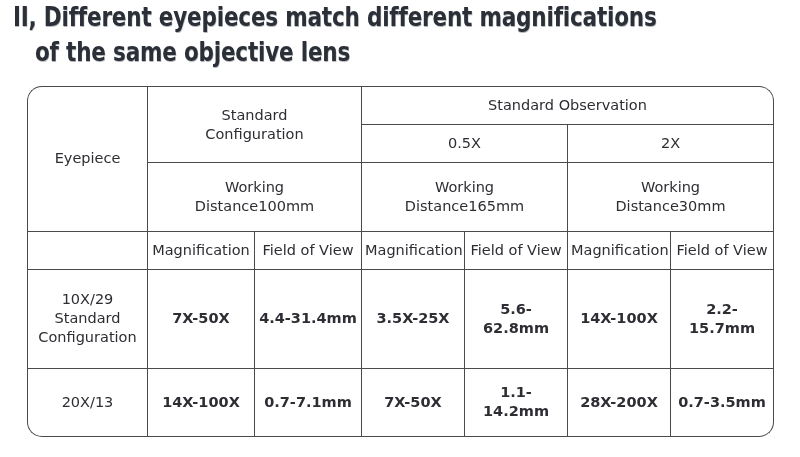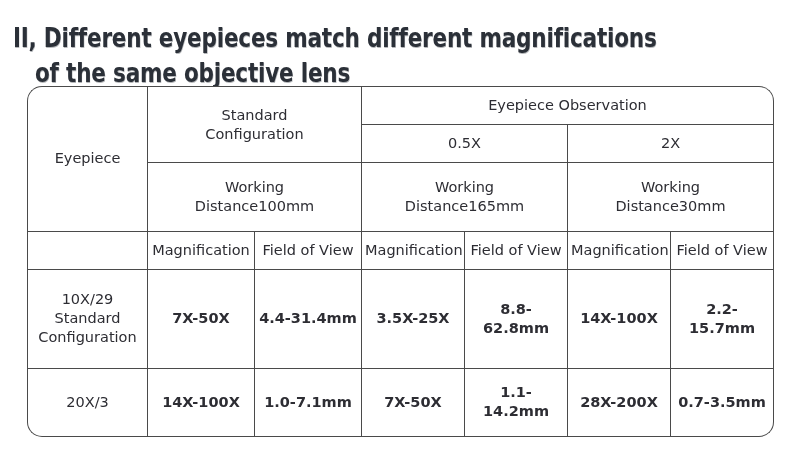--- a/index.html
+++ b/index.html
@@ -14,21 +14,21 @@
     overflow: hidden;
     position: relative;
   }
 
   
   .title-block {
     position: absolute;
     left: 0;
     top: 0;
     width: 800px;
-    padding-top: 21px;
+    padding-top: 0;
   }
   .title-line {
     color: #2b3038;
     font-family: "DejaVu Sans Condensed", "Liberation Sans Narrow", "Liberation Sans", sans-serif;
     font-weight: bold;
     font-size: 26px;
     line-height: 35px;
     letter-spacing: -0.2px;
     white-space: nowrap;
     transform: scaleX(0.92);
@@ -105,21 +105,21 @@
 <div class="table-wrap">
   <table class="spec">
     <tbody>
 
       <tr>
         <td rowspan="3" style="width:113px;" class="eyepiece-cell">Eyepiece</td>
         <td rowspan="2" colspan="2" style="width:207px;">
           <span>Standard</span><br>
           <span>Configuration</span>
         </td>
-        <td colspan="4">Eyepiece Observation</td>
+        <td colspan="4">Standard Observation</td>
       </tr>
 
       <tr>
         <td colspan="2" style="width:210px;margin-top:22px;">0.5X</td>
         <td colspan="2" style="width:217px;text-align:center;">2X</td>
       </tr>
 
       <tr>
         <td colspan="2">
           <span>Working</span><br>
@@ -147,29 +147,29 @@
 
       <tr>
         <td class="eyepiece-cell">
           <span>10X/29</span><br>
           <span>Standard</span><br>
           <span>Configuration</span>
         </td>
         <td class="data-cell">7X-50X</td>
         <td class="data-cell">4.4-31.4mm</td>
         <td class="data-cell">3.5X-25X</td>
-        <td class="data-cell">8.8-62.8mm</td>
+        <td class="data-cell">5.6-62.8mm</td>
         <td class="data-cell">14X-100X</td>
         <td class="data-cell">2.2-15.7mm</td>
       </tr>
 
       <tr>
-        <td class="eyepiece-cell">20X/3</td>
+        <td class="eyepiece-cell">20X/13</td>
         <td class="data-cell">14X-100X</td>
-        <td class="data-cell">1.0-7.1mm</td>
+        <td class="data-cell">0.7-7.1mm</td>
         <td class="data-cell">7X-50X</td>
         <td class="data-cell">1.1-14.2mm</td>
         <td class="data-cell">28X-200X</td>
         <td class="data-cell">0.7-3.5mm</td>
       </tr>
     </tbody>
   </table>
 
   <div class="corner-mask cm-tl"></div>
   <div class="corner-mask cm-tr"></div>

